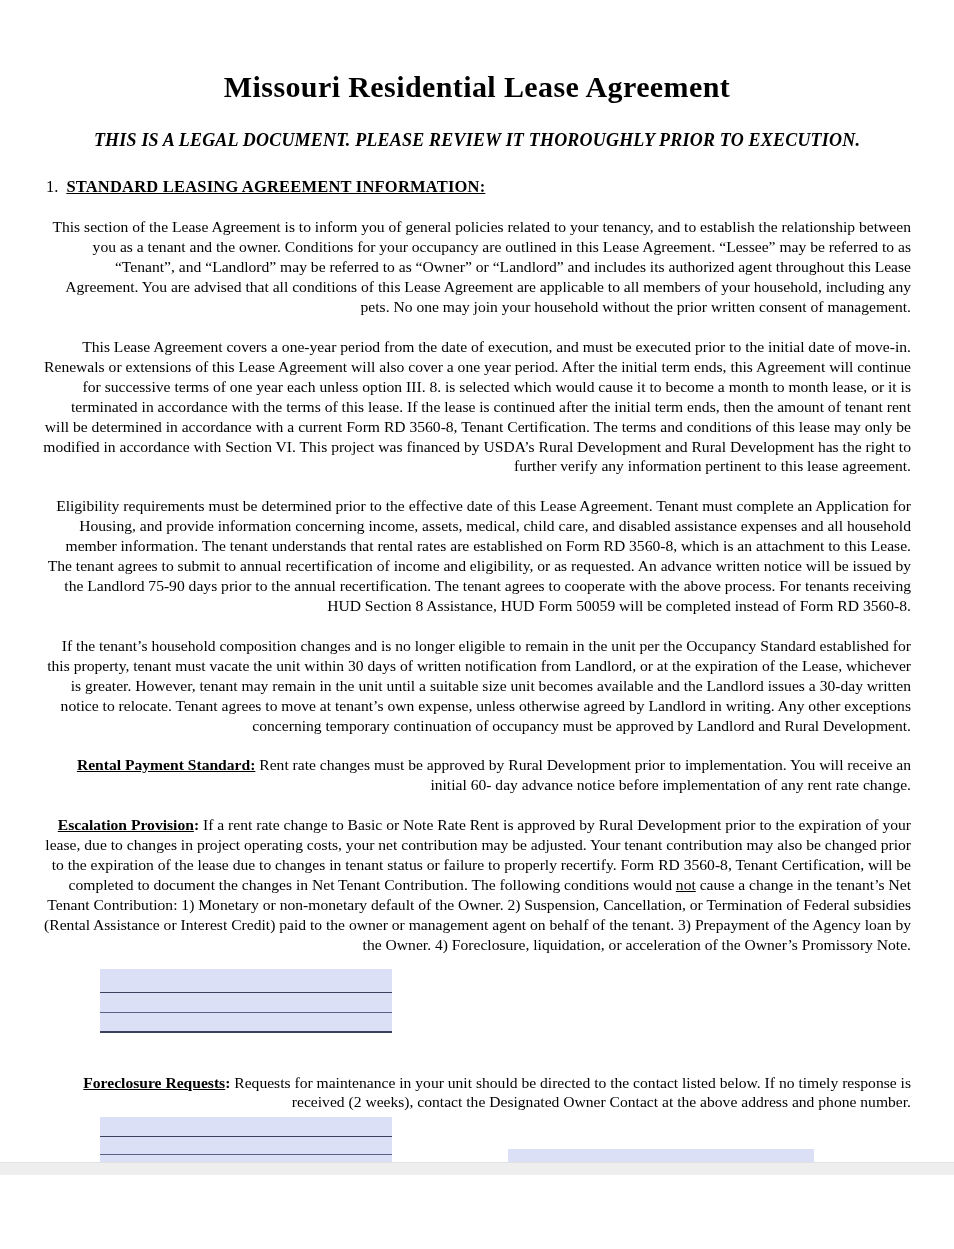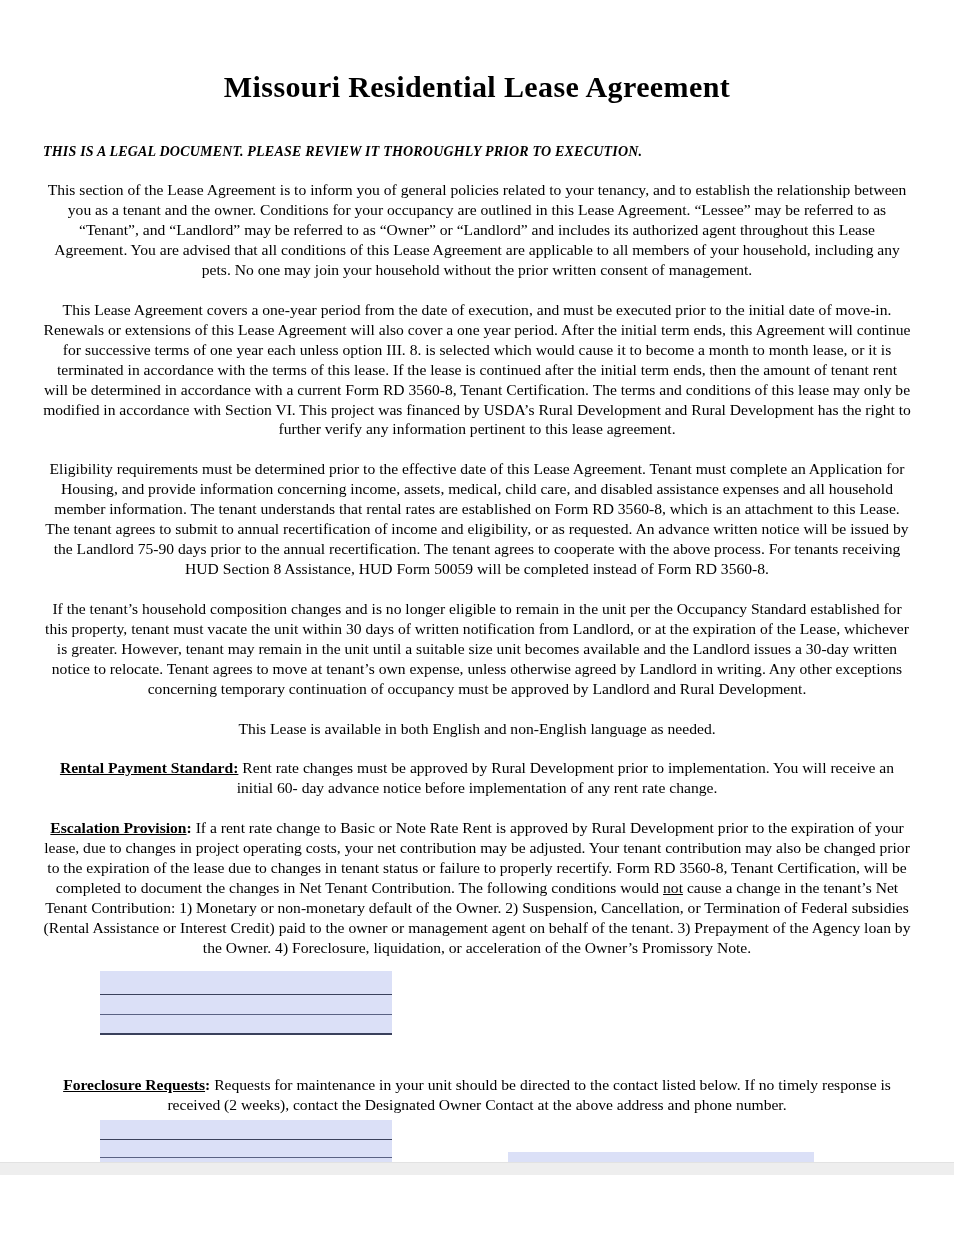--- a/index.html
+++ b/index.html
@@ -1,27 +1,27 @@
 <!DOCTYPE html>
 <html style="--field-fill: #dbe0f7;"><head>
 <meta charset="utf-8">
 <style>
   * { margin:0; padding:0; box-sizing:border-box; }
   html,body { background:#ffffff; }
   body { font-family:"Liberation Serif","DejaVu Serif",serif; color:#000; }
   .page { position:relative; width:954px; height:1175px; margin:0 auto; background:#fff; overflow:hidden; padding:0 43px; }
 
   .title { margin-top:70px; text-align:center; font-size:30px; font-weight:bold; letter-spacing:.4px; }
-  .notice { margin-top:40px; text-align:left; font-size:14px; font-weight:bold; font-style:italic; letter-spacing:.2px; }
+  .notice { margin-top:26px; text-align:center; font-size:18px; font-weight:bold; font-style:italic; letter-spacing:.2px; }
 
   .sec-heading { margin-top:26px; font-size:16.5px; padding-left:3px; }
   .sec-heading .num { margin-right:8px; }
   .sec-heading .hu { font-weight:bold; text-decoration:underline; letter-spacing:.2px; }
 
-  p.body { margin-top:20px; font-size:15.6px; line-height:1.28; text-align:center; }
+  p.body { margin-top:20px; font-size:15.6px; line-height:1.28; text-align:right; }
   p.tight { margin-top:19px; }
   .label-bu { font-weight:bold; text-decoration:underline; }
   .bold { font-weight:bold; }
   .bold-u { font-weight:normal; text-decoration:underline; }
 
   :root { --field-fill:#dbe0f7; }
   .fields-row { position:relative; margin-top:14px; height:84px; }
   .fields-row .stack { position:absolute; left:57px; top:0; width:292px; }
   .fields-row .frow { background:var(--field-fill); height:20px; border-bottom:1px solid #5a6283; }
   .fields-row .frow:first-child { height:24px; border-bottom:1px solid #3a415c; }
@@ -41,30 +41,32 @@
 </style>
 </head>
 <body>
 
 <div class="page">
 
   <h1 class="title">Missouri Residential Lease Agreement</h1>
 
   <p class="notice">THIS IS A LEGAL DOCUMENT. PLEASE REVIEW IT THOROUGHLY PRIOR TO EXECUTION.</p>
 
+  <div class="sec-heading">
+    <span class="num">1.</span><span class="hu">STANDARD LEASING AGREEMENT INFORMATION:</span>
+  </div>
 
   <p class="body">This section of the Lease Agreement is to inform you of general policies related to your tenancy, and to establish the relationship between you as a tenant and the owner. Conditions for your occupancy are outlined in this Lease Agreement. “Lessee” may be referred to as “Tenant”, and “Landlord” may be referred to as “Owner” or “Landlord” and includes its authorized agent throughout this Lease Agreement. You are advised that all conditions of this Lease Agreement are applicable to all members of your household, including any pets.  No one may join your household without the prior written consent of management.</p>
 
   <p class="body">This Lease Agreement covers a one-year period from the date of execution, and must be executed prior to the initial date of move-in. Renewals or extensions of this Lease Agreement will also cover a one year period. After the initial term ends, this Agreement will continue for successive terms of one year each unless option III. 8. is selected which would cause it to become a month to month lease, or it is terminated in accordance with the terms of this lease. If the lease is continued after the initial term ends, then the amount of tenant rent will be determined in accordance with a current Form RD 3560-8, Tenant Certification.  The terms and conditions of this lease may only be modified in accordance with Section VI. This project was financed by USDA’s Rural Development and Rural Development has the right to further verify any information pertinent to this lease agreement.</p>
 
   <p class="body">Eligibility requirements must be determined prior to the effective date of this Lease Agreement. Tenant must complete an Application for Housing, and provide information concerning income, assets, medical, child care, and disabled assistance expenses and all household member information.  The tenant understands that rental rates are established on Form RD 3560-8, which is an attachment to this Lease.  The tenant agrees to submit to annual recertification of income and eligibility, or as requested. An advance written notice will be issued by the Landlord 75-90 days prior to the annual recertification. The tenant agrees to cooperate with the above process.   For tenants receiving HUD Section 8 Assistance, HUD Form 50059 will be completed instead of Form RD 3560-8.</p>
 
   <p class="body">If the tenant’s household composition changes and is no longer eligible to remain in the unit per the Occupancy Standard established for this property, tenant must vacate the unit within 30 days of written notification from Landlord, or at the expiration of the Lease, whichever is greater. However, tenant may remain in the unit until a suitable size unit becomes available and the Landlord issues a 30-day written notice to relocate. Tenant agrees to move at tenant’s own expense, unless otherwise agreed by Landlord in writing. Any other exceptions concerning temporary continuation of occupancy must be approved by Landlord and Rural Development.</p>
 
-  <p class="body">This Lease is available in both English and non-English language as needed.</p>
 
   <p class="body tight">
     <span class="label-bu">Rental Payment Standard:</span><span> Rent rate changes must be approved by Rural Development prior to implementation. You will receive an initial 60- day advance notice before implementation of any rent rate change.</span>
   </p>
 
   <p class="body">
     <span class="label-bu">Escalation Provision</span><span class="bold">: </span><span>If a rent rate change to Basic or Note Rate Rent is approved by Rural Development prior to the expiration of your lease, due to changes in project operating costs, your net contribution may be adjusted. Your tenant contribution may also be changed prior to the expiration of the lease due to changes in tenant status or failure to properly recertify. Form RD 3560-8, Tenant Certification, will be completed to document the changes in Net Tenant Contribution. The following conditions would </span><span class="bold-u">not</span><span> cause a change in the tenant’s Net Tenant Contribution: 1) Monetary or non-monetary default of the Owner. 2) Suspension, Cancellation, or Termination of Federal subsidies (Rental Assistance or Interest Credit) paid to the owner or management agent on behalf of the tenant. 3) Prepayment of the Agency loan by the Owner. 4) Foreclosure, liquidation, or acceleration of the Owner’s Promissory Note.</span>
   </p>
 
 

